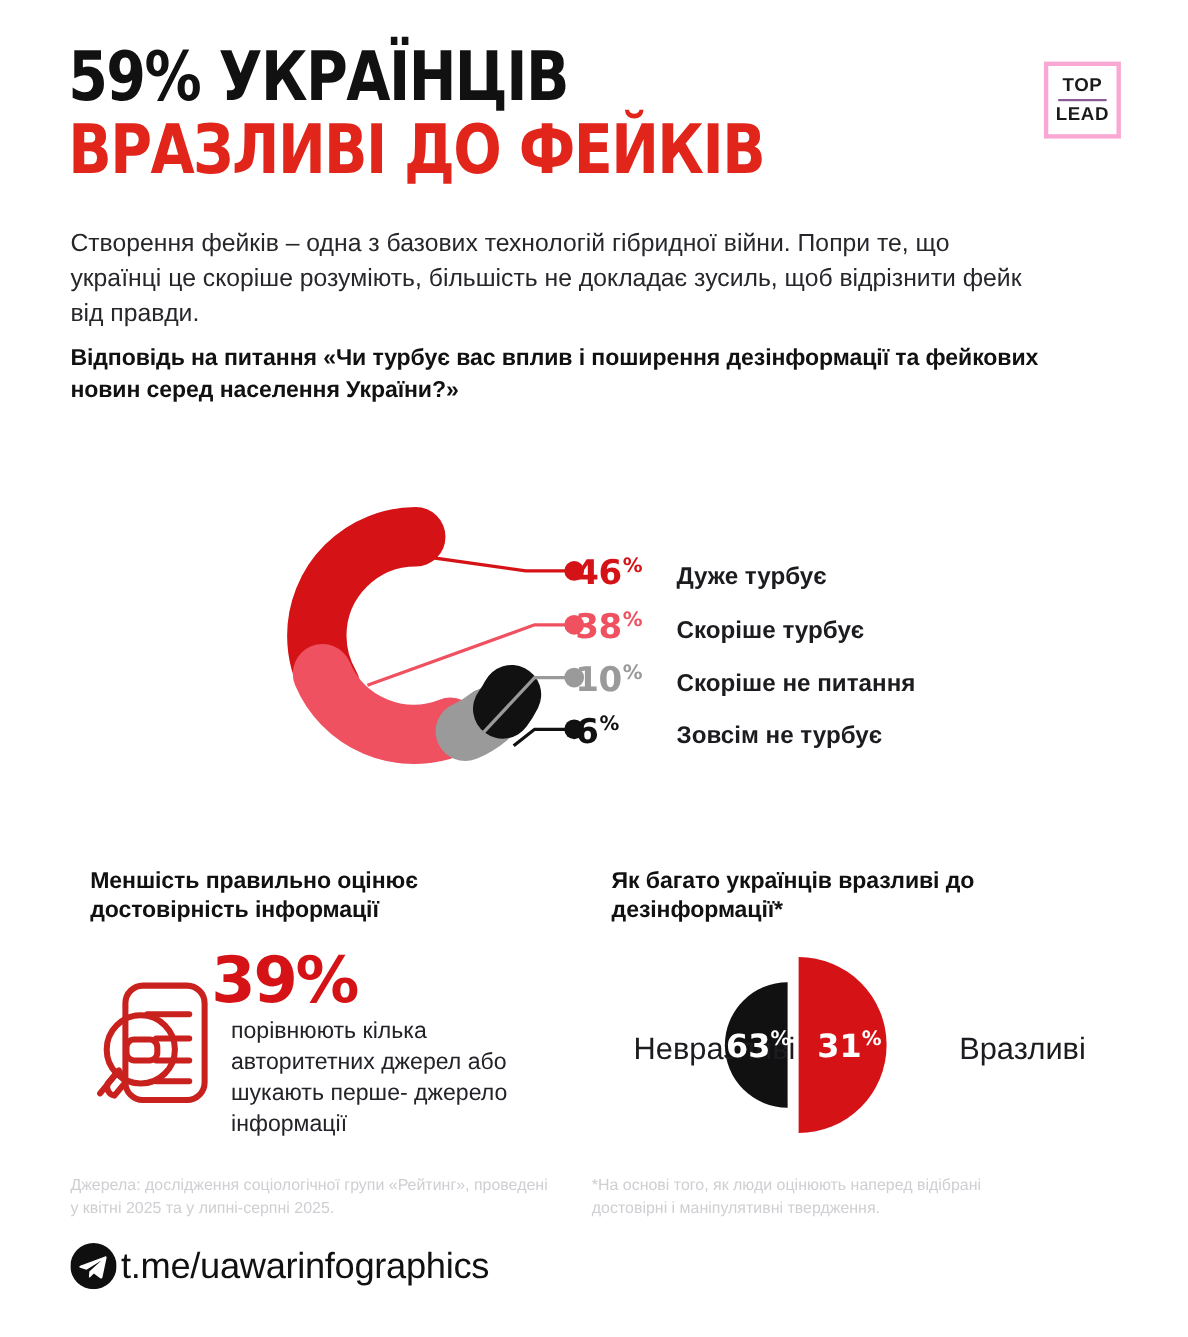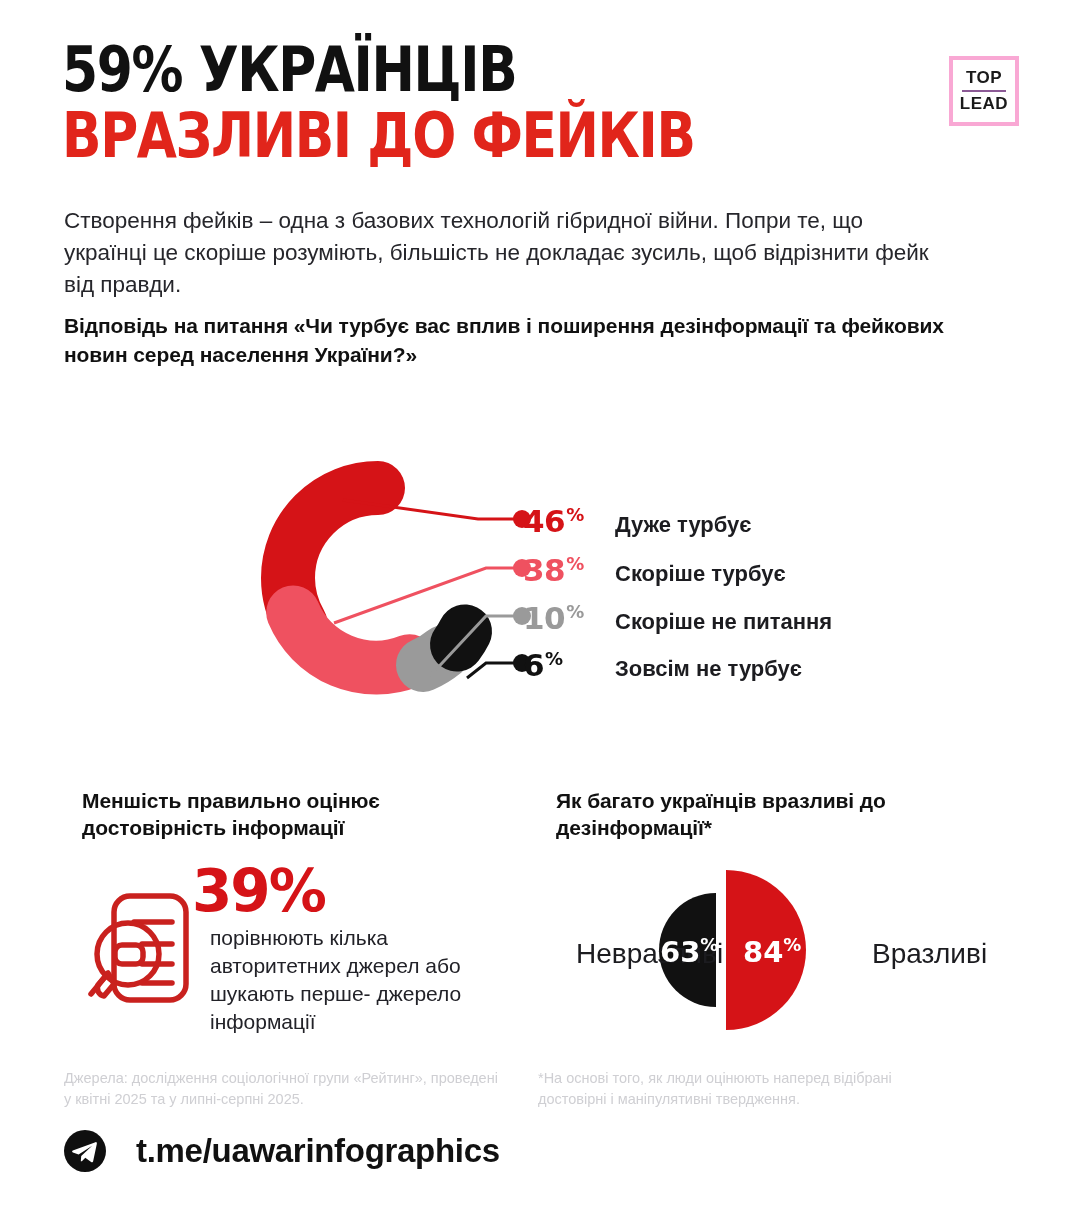--- a/index.html
+++ b/index.html
@@ -119,21 +119,21 @@
   .note{
     position:absolute;font-size:14.5px;line-height:1.45;color:#cfcfd3;font-weight:400;
   }
   .note-left{left:64px;top:1068px;width:440px;}
   .note-right{left:538px;top:1068px;width:420px;}
 
   
   .tg{position:absolute;left:64px;top:1130px;display:flex;align-items:center;}
   .tg-icon{width:42px;height:42px;flex:0 0 42px;}
   .tg-text{
-    margin-left:30px;font-size:33px;color:#111;font-weight:700;letter-spacing:-0.3px;
+    margin-left:4px;font-size:33px;color:#111;font-weight:400;letter-spacing:-0.3px;
   }
 </style>
 </head>
 <body>
 
 <div class="page">
 
   <div class="header">
     <div class="title-line title-1">59% УКРАЇНЦІВ</div>
     <div class="title-line title-2">ВРАЗЛИВІ ДО ФЕЙКІВ</div>
@@ -243,21 +243,21 @@
       <path d="M 188 20 A 80 80 0 0 1 188 180 Z" fill="#D51317"></path>
     </svg>
 
     <div class="hp-label hp-label-left" style="left:38px;top:88px;">Невразливі</div>
     <div class="hp-label hp-label-right" style="left:334px;top:88px;">Вразливі</div>
 
     <div class="hp-value hp-val-left" style="left:122px;top:84px;">
       <span>63</span><span class="sign">%</span>
     </div>
     <div class="hp-value hp-val-right" style="left:205px;top:84px;">
-      <span>84</span><span class="sign">%</span>
+      <span>31</span><span class="sign">%</span>
     </div>
   </div>
 
   <div class="note note-left">Джерела: дослідження соціологічної групи «Рейтинг», проведені у квітні 2025 та у липні-серпні 2025.</div>
   <div class="note note-right">*На основі того, як люди оцінюють наперед відібрані достовірні і маніпулятивні твердження.</div>
 
   <div class="tg">
     <svg class="tg-icon" viewBox="0 0 42 42">
       <circle cx="21" cy="21" r="21" fill="#0f0f0f"></circle>
       <path d="M 31.5 12.2 L 8.8 20.6 C 7.8 21 7.9 22.3 8.9 22.6 L 14.6 24.4 L 28.2 15.8 L 17.2 25.9 L 16.8 31.3 C 17.4 31.5 18.1 31 18.6 30.4 L 21.3 27.8 L 27.1 32.1 C 28.1 32.7 29 32.2 29.2 31 L 32.8 13.9 C 33.1 12.6 32.4 11.8 31.5 12.2 Z" fill="#ffffff"></path>

